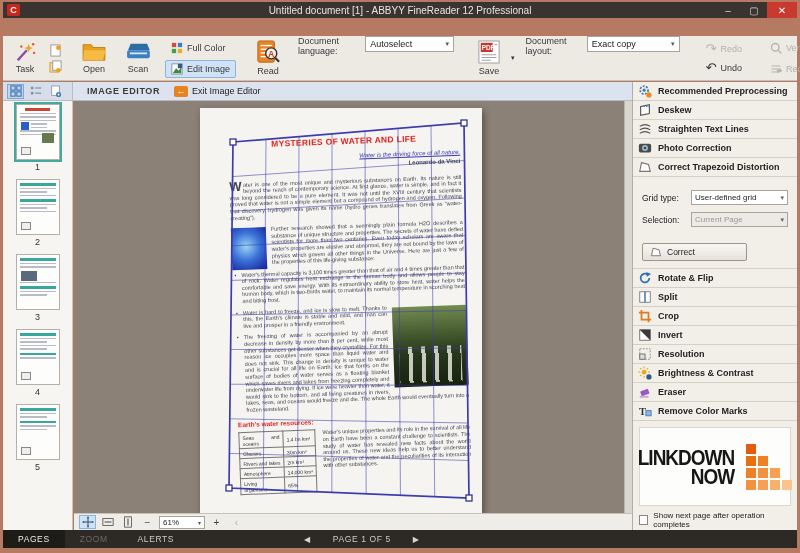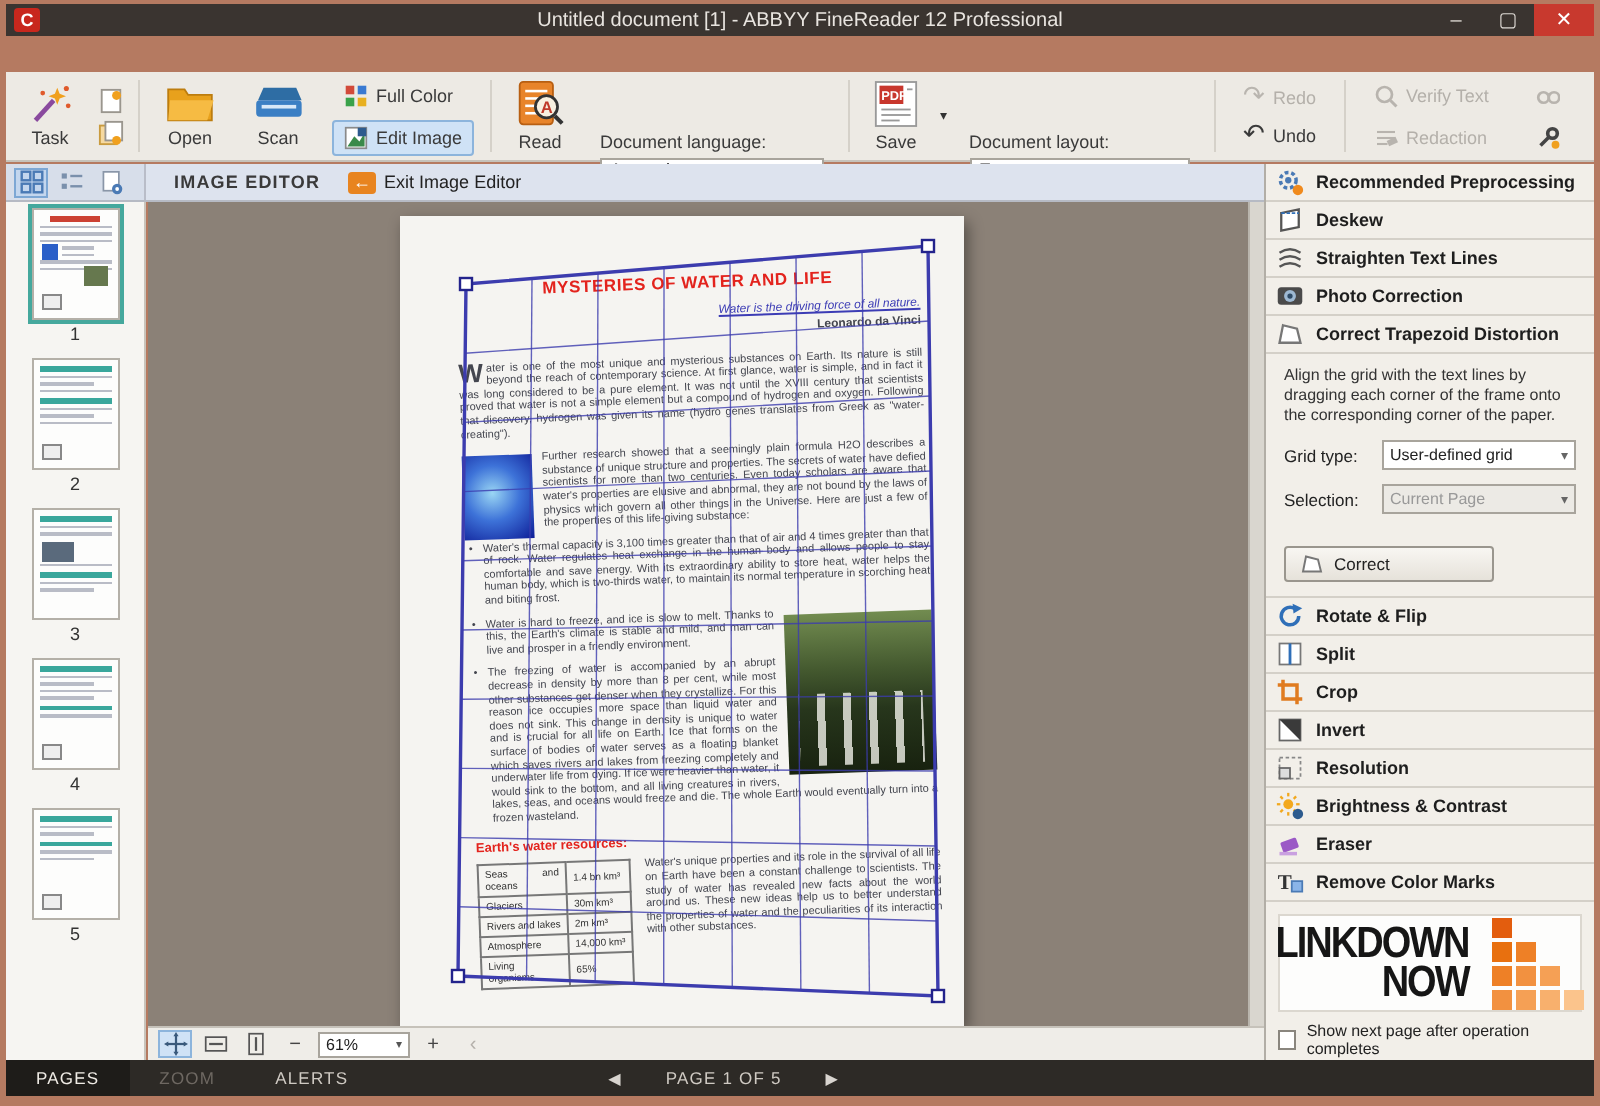--- a/index.html
+++ b/index.html
@@ -21,21 +21,21 @@
   .star { color:#f3b01c; font-size:11px; }
 
   
   .toolbar { position:absolute; left:3px; right:3px; top:36px; height:45px; background:#edeae4; border-bottom:1px solid #c6c2ba; display:flex; align-items:stretch; padding:0 2px; }
   .sep { width:1px; background:#d5d1c9; margin:4px 3px; }
   .tbtn { display:flex; flex-direction:column; align-items:center; justify-content:center; gap:2px; padding:2px 9px; font-size:9px; color:#3a3a3a; }
   .smicons { display:flex; flex-direction:column; gap:3px; justify-content:center; padding:0 4px; }
   .stack { display:flex; flex-direction:column; justify-content:center; gap:3px; padding:0 5px; }
   .mini { display:flex; align-items:center; gap:4px; font-size:9px; color:#3a3a3a; padding:2px 5px; border:1px solid transparent; }
   .mini.active { background:#cfe2f6; border:1px solid #8cb4dc; border-radius:2px; }
-  .tgroup { display:flex; flex-direction:column; justify-content:center; gap:3px; padding:0 9px; font-size:9px; color:#3a3a3a;margin-top:40px; }
+  .tgroup { display:flex; flex-direction:row; justify-content:center; gap:3px; padding:0 9px; font-size:9px; color:#3a3a3a; }
   .selectbox { width:112px; height:16px; background:#fff; border:1px solid #a8a49c; display:flex; align-items:center; font-size:9px; padding:0 4px; color:#222; }
   .selectbox .arrow { margin-left:auto; font-size:7px; color:#555; }
   .selectbox.w110 { width:110px; }
   .savearrow { align-self:center; font-size:7px; color:#333; padding:0 2px; }
   .mini .lab { white-space:nowrap; }
   .mini.disabled, .tbtn.disabled { color:#b4b0aa; }
   .uglyph { font-size:13px; line-height:10px; font-family:"DejaVu Sans", sans-serif; }
   .uglyph.dim { color:#b9b5af; }
 
   
@@ -510,21 +510,20 @@
         </svg>
       <span>Photo Correction</span>
     </div>
     <div class="prow">
       <svg width="14" height="14" viewBox="0 0 16 16">
           <polygon points="4,3 12,5 14,13 2,13" fill="#fff" stroke="#777" stroke-width="1.3"></polygon>
         </svg>
       <span>Correct Trapezoid Distortion</span>
     </div>
     <div class="expanded">
-      <div class="instr">Align the grid with the text lines by dragging each corner of the frame onto the corresponding corner of the paper.</div>
       <div class="fieldrow">
         <span class="flabel">Grid type:</span>
         <div class="pselect">
           <span>User-defined grid</span>
             <span class="arrow">▾</span>
         </div>
       </div>
       <div class="fieldrow">
         <span class="flabel">Selection:</span>
         <div class="pselect disabled">

